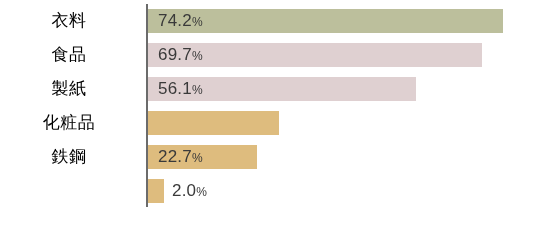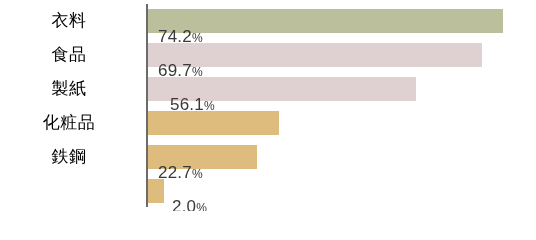--- a/index.html
+++ b/index.html
@@ -69,21 +69,20 @@
 
   .bar-value {
     position: absolute;
     top: 0;
     height: 34px;
     line-height: 34px;
     color: #3a3a3a;
     font-size: 17px;
     white-space: nowrap;
     letter-spacing: 0.2px;
-    margin-top: 16px;
   }
 
   .bar-value .pct {
     font-size: 12px;
     letter-spacing: 0;
   }
 </style>
 </head>
 <body>
 
@@ -105,21 +104,21 @@
       <div class="row-label">食品</div>
       <div class="bar" style="width:334px; background:#dfd0d1;"></div>
       <div class="bar-value" style="left:158px;">
         <span>69.7</span><span class="pct">%</span>
       </div>
     </div>
 
     <div class="row" style="top:72px;">
       <div class="row-label">製紙</div>
       <div class="bar" style="width:268px; background:#dfd0d1;"></div>
-      <div class="bar-value" style="left:170px;">
+      <div class="bar-value" style="left:158px;">
         <span>56.1</span><span class="pct">%</span>
       </div>
     </div>
 
     <div class="row" style="top:106px;">
       <div class="row-label">化粧品</div>
       <div class="bar" style="width:131px; background:#debc7e;"></div>
     </div>
 
     <div class="row" style="top:140px;">

